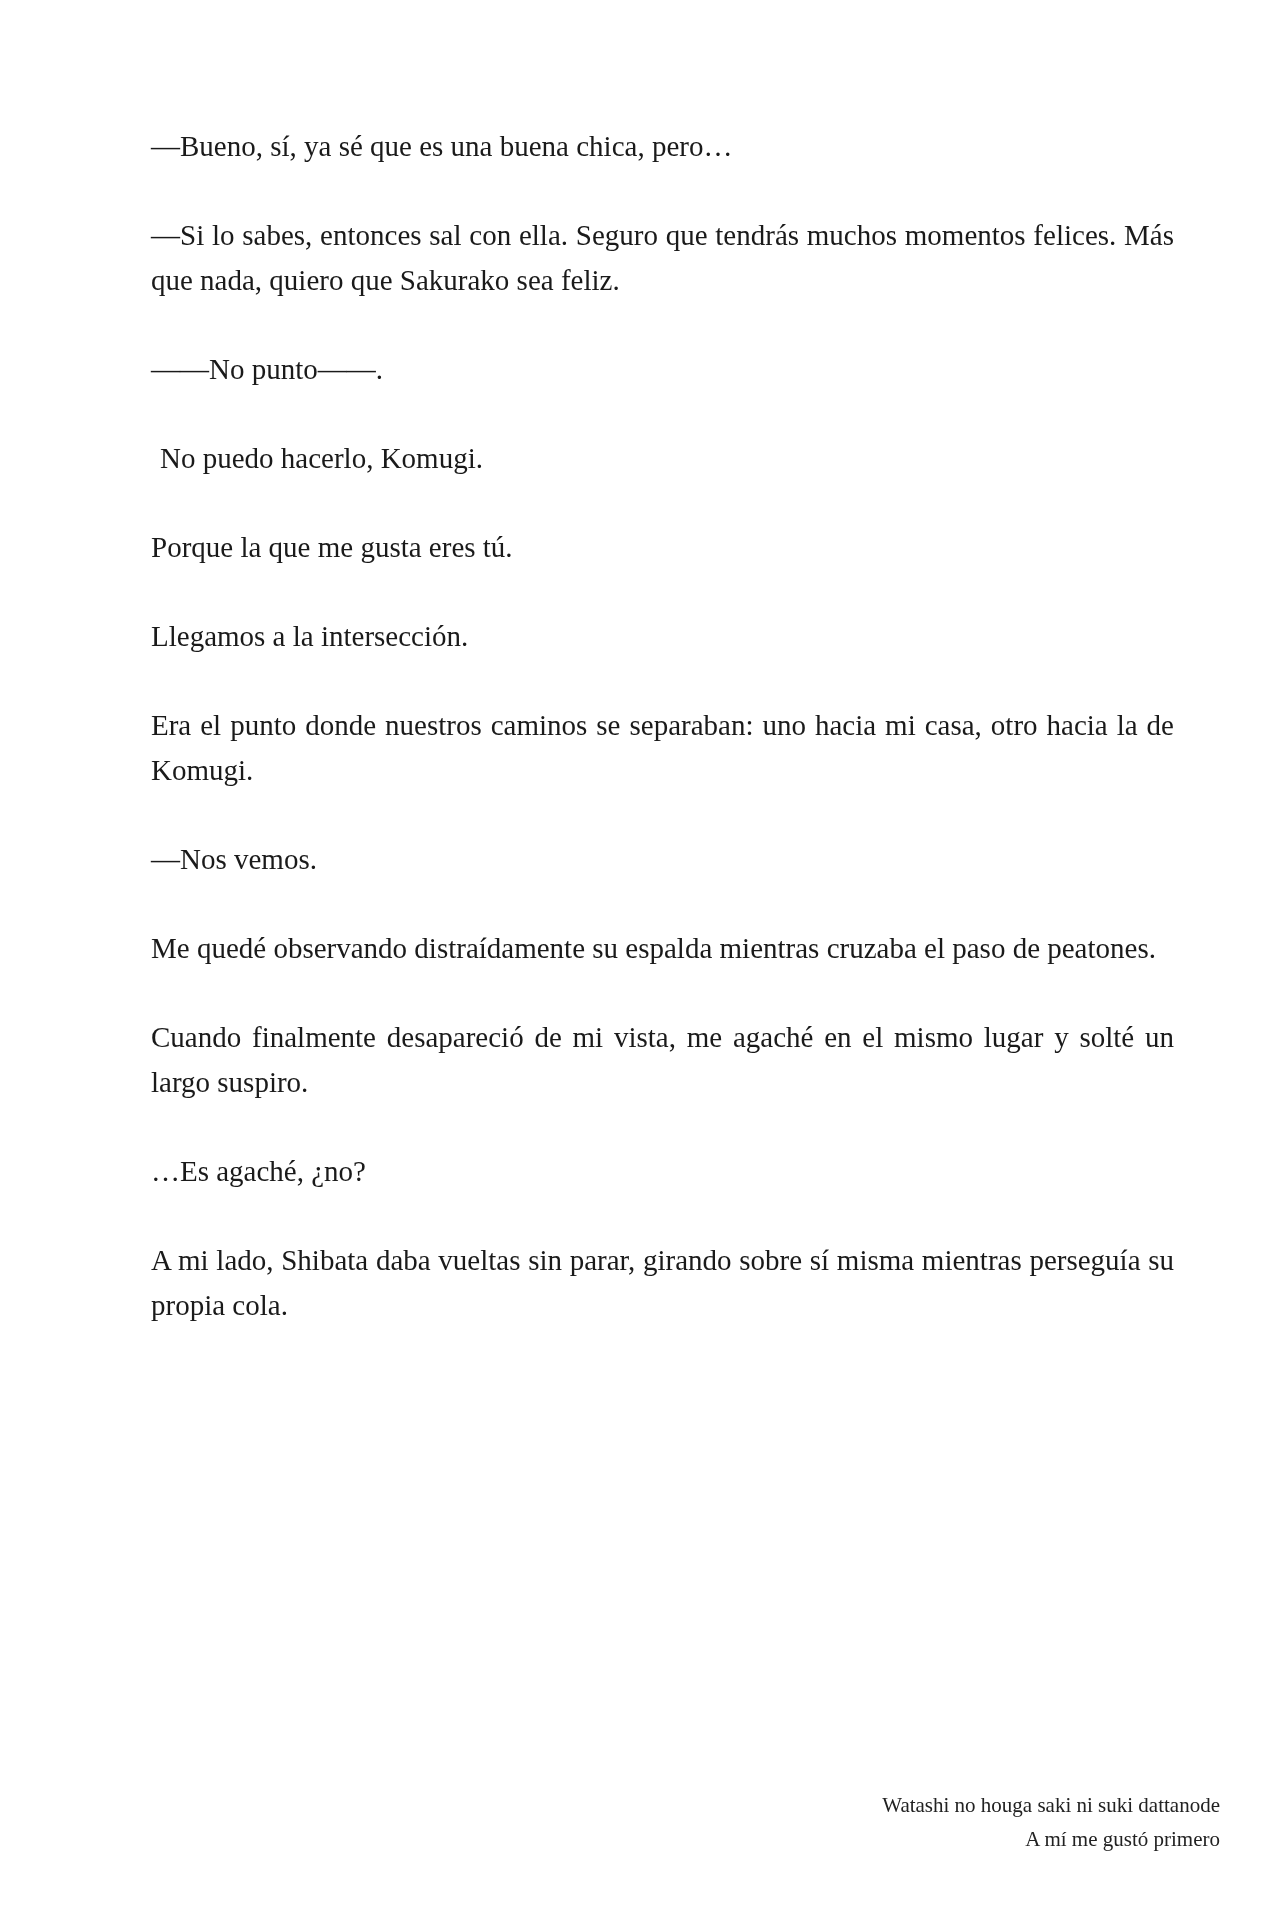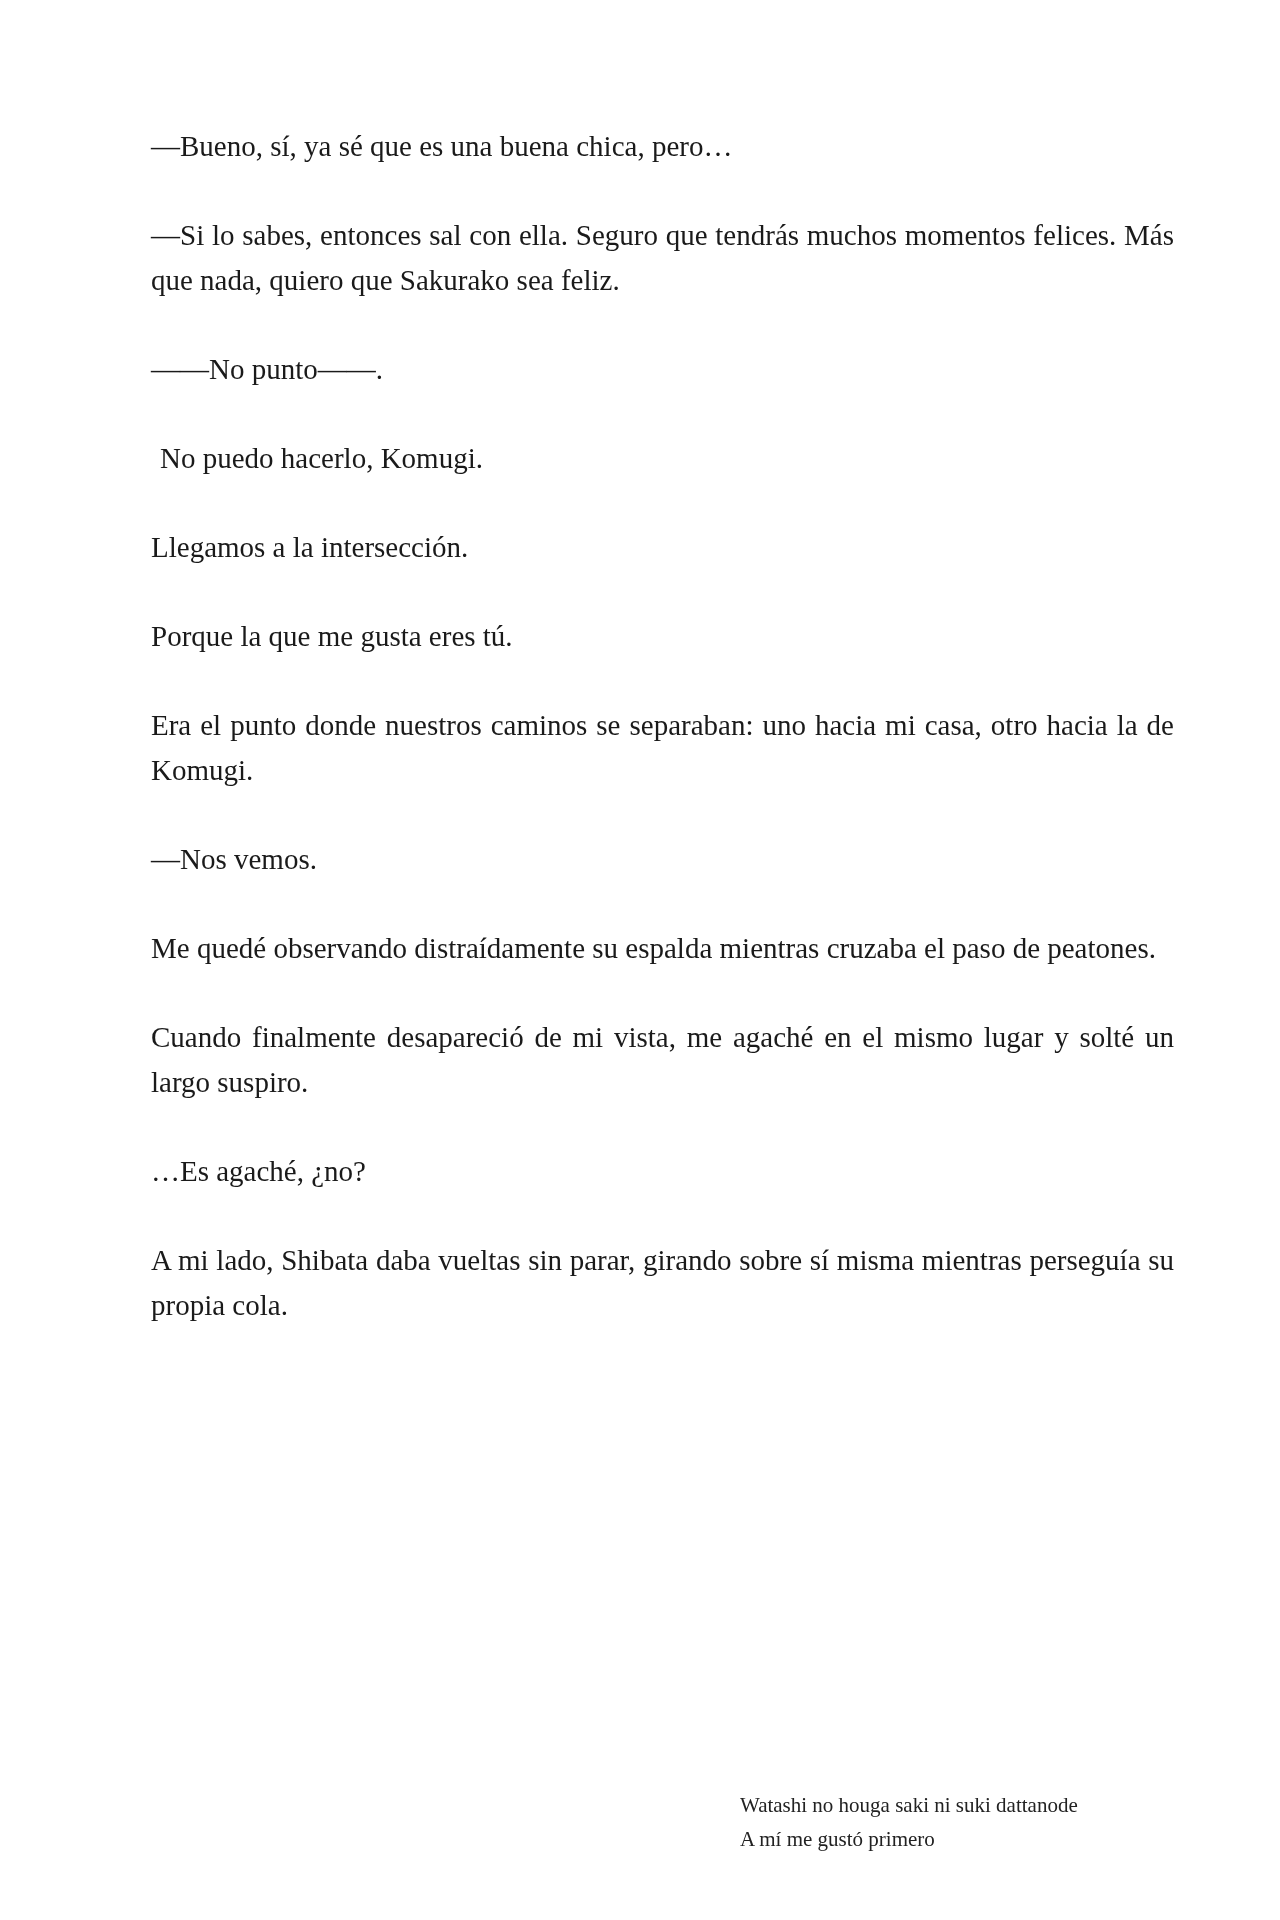--- a/index.html
+++ b/index.html
@@ -7,33 +7,33 @@
   .page {
     position:absolute; left:128px; top:124px; width:1023px;
     font-family:Liberation Serif, serif;
     font-size:29px; line-height:45px; color:#1a1a1a;margin-left:23px;
   }
   .para { margin:0 0 44px 0; text-align:justify; text-align-last:left; }
   .para.indent { padding-left:9px; }
   .footer {
     position:absolute; left:740px; top:1788px; width:480px;
     font-family:"Liberation Serif", "DejaVu Serif", serif;
-    font-size:21px; line-height:34px; color:#222; text-align:left;
+    font-size:21px; line-height:34px; color:#222; text-align:right;
   }
 </style>
 </head>
 <body>
 
 <div class="page">
   <p class="para">—Bueno, sí, ya sé que es una buena chica, pero…</p>
   <p class="para">—Si lo sabes, entonces sal con ella. Seguro que tendrás muchos momentos felices. Más que nada, quiero que Sakurako sea feliz.</p>
   <p class="para">——No punto——.</p>
   <p class="para indent">No puedo hacerlo, Komugi.</p>
+  <p class="para">Porque la que me gusta eres tú.</p>
   <p class="para">Llegamos a la intersección.</p>
-  <p class="para">Porque la que me gusta eres tú.</p>
   <p class="para">Era el punto donde nuestros caminos se separaban: uno hacia mi casa, otro hacia la de Komugi.</p>
   <p class="para">—Nos vemos.</p>
   <p class="para">Me quedé observando distraídamente su espalda mientras cruzaba el paso de peatones.</p>
   <p class="para">Cuando finalmente desapareció de mi vista, me agaché en el mismo lugar y solté un largo suspiro.</p>
   <p class="para">…Es agaché, ¿no?</p>
   <p class="para">A mi lado, Shibata daba vueltas sin parar, girando sobre sí misma mientras perseguía su propia cola.</p>
 </div>
 
 <div class="footer">
   <div>Watashi no houga saki ni suki dattanode</div>

